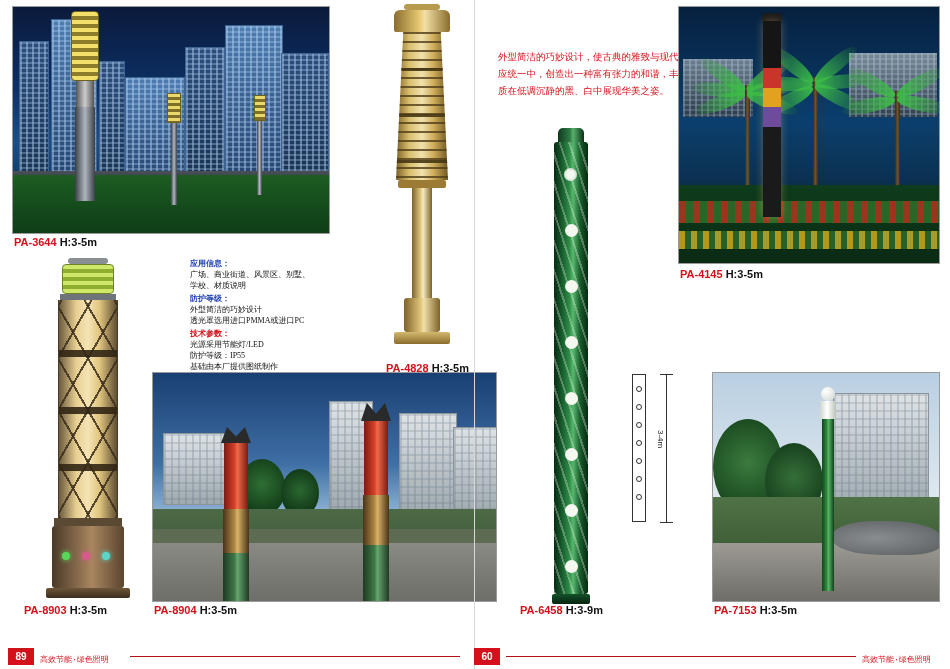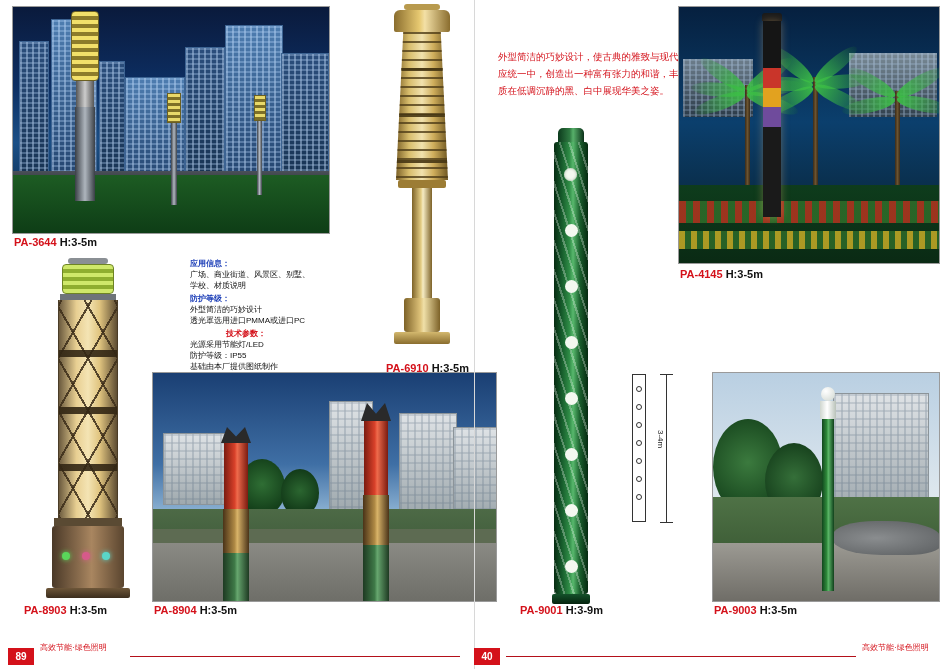--- a/index.html
+++ b/index.html
@@ -94,30 +94,30 @@
     line-height:17px;
     width:230px;
     font-family:"DejaVu Sans", sans-serif;
   }
   .spec {
     position:absolute;
     font-size:8px;
     line-height:11px;
     color:#111;
     width:125px;
-    font-family:Liberation Sans, sans-serif;
+    font-family:Liberation Serif, serif;
   }
   .spec .hd { color:#1d3fb8; font-weight:bold; }
   .spec .hd.red { color:#d4111a; }
   .pagenum {
     position:absolute; bottom:4px; width:26px; height:17px; line-height:17px;
     background:#d4111a; color:#fff; font-size:10px; text-align:center; font-weight:bold;
   }
   .foot-line { position:absolute; bottom:12px; height:1px; background:#b4101a; }
-  .foot-txt { position:absolute; bottom:16px; font-size:8px; color:#d4111a; font-family:Liberation Sans, sans-serif;}
+  .foot-txt { position:absolute; bottom:4px; font-size:8px; color:#d4111a; font-family:Liberation Mono, monospace;}
   .gutter { position:absolute; left:474px; top:0; width:1px; height:669px; background:#d8d8d8; }
 
   
   .dimline { position:absolute; background:#333; }
   .dimtxt { position:absolute; font-size:8px; color:#222; writing-mode:vertical-rl; }
 </style>
 </head>
 <body>
 
 <div class="page">
@@ -202,21 +202,21 @@
     <span class="dim">H:3-5m</span>
   </div>
 
   <div class="spec" style="left:190px; top:258px;">
     <div class="hd">应用信息：</div>
     <div>广场、商业街道、风景区、别墅、</div>
     <div>学校、材质说明</div>
     <div class="hd" style="margin-top:2px;">防护等级：</div>
     <div>外型简洁的巧妙设计</div>
     <div>透光罩选用进口PMMA或进口PC</div>
-    <div class="hd red" style="margin-top:2px;margin-left:36px;">技术参数：</div>
+    <div class="hd red" style="margin-top:2px;">技术参数：</div>
     <div>光源采用节能灯/LED</div>
     <div>防护等级：IP55</div>
     <div>基础由本厂提供图纸制作</div>
   </div>
 
   <div class="cutout" style="left:382px; top:4px; width:80px; height:350px;">
     <div style="position:absolute; left:22px; top:0; width:36px; height:6px; background:#b89a4e; border-radius:3px;"></div>
     <div style="position:absolute; left:12px; top:6px; width:56px; height:22px; border-radius:6px 6px 2px 2px;
          background:linear-gradient(90deg,#8a6d2e,#e6c870 45%,#f3e0a6 55%,#8a6d2e);"></div>
     <div style="position:absolute; left:14px; top:28px; width:52px; height:148px;
@@ -227,21 +227,21 @@
       <div style="position:absolute; left:0; top:36px; width:100%; height:3px; background:rgba(70,54,20,.9);"></div>
       <div style="position:absolute; left:0; top:82px; width:100%; height:3px; background:rgba(70,54,20,.9);"></div>
       <div style="position:absolute; left:0; top:128px; width:100%; height:3px; background:rgba(70,54,20,.9);"></div>
     </div>
     <div style="position:absolute; left:16px; top:176px; width:48px; height:8px; background:#9c7c34; border-radius:2px;"></div>
     <div style="position:absolute; left:30px; top:184px; width:20px; height:110px; background:linear-gradient(90deg,#7d6228,#e4cd84 45%,#f6ecc4 55%,#7d6228);"></div>
     <div style="position:absolute; left:22px; top:294px; width:36px; height:34px; border-radius:3px; background:linear-gradient(90deg,#7d6228,#ddc178 45%,#f0e0a8 55%,#7d6228);"></div>
     <div style="position:absolute; left:12px; top:328px; width:56px; height:12px; border-radius:2px; background:linear-gradient(180deg,#d3b86e,#8a6d2e);"></div>
   </div>
   <div class="caption" style="left:386px; top:362px;">
-    <span class="code">PA-6910</span>
+    <span class="code">PA-4828</span>
     <span class="dim">H:3-5m</span>
   </div>
 
   <div class="desc-red" style="left:498px; top:48px;">
     <span>外型简洁的巧妙设计，使古典的雅致与现代的舒洁在对应统一中，创造出一种富有张力的和谐，丰富的内涵气质在低调沉静的黑、白中展现华美之姿。</span>
   </div>
 
   <div class="cutout" style="left:542px; top:128px; width:60px; height:478px;">
     <div style="position:absolute; left:16px; top:0; width:26px; height:14px; border-radius:5px 5px 0 0;
          background:linear-gradient(90deg,#0c3a1c,#2f7a42 45%,#57b06a 58%,#0b3119);"></div>
@@ -256,21 +256,21 @@
       <div style="position:absolute; left:11px; top:306px; width:13px; height:13px; border-radius:50%; background:#f4f8f0;"></div>
       <div style="position:absolute; left:11px; top:362px; width:13px; height:13px; border-radius:50%; background:#f4f8f0;"></div>
       <div style="position:absolute; left:11px; top:418px; width:13px; height:13px; border-radius:50%; background:#f4f8f0;"></div>
       <div style="position:absolute; inset:0;
           background-image:repeating-linear-gradient(72deg, rgba(240,248,240,.55) 0 2px, transparent 2px 9px);
           opacity:.55;"></div>
     </div>
     <div style="position:absolute; left:10px; top:466px; width:38px; height:10px; border-radius:2px; background:linear-gradient(180deg,#14512a,#06240f);"></div>
   </div>
   <div class="caption" style="left:520px; top:604px;">
-    <span class="code">PA-9001</span>
+    <span class="code">PA-6458</span>
     <span class="dim">H:3-9m</span>
   </div>
 
   <div class="cutout" style="left:620px; top:372px; width:60px; height:160px;">
     <div style="position:absolute; left:12px; top:2px; width:14px; height:148px; border:1px solid #333;"></div>
     <div style="position:absolute; left:16px; top:14px; width:6px; height:6px; border:1px solid #333; border-radius:50%;"></div>
     <div style="position:absolute; left:16px; top:32px; width:6px; height:6px; border:1px solid #333; border-radius:50%;"></div>
     <div style="position:absolute; left:16px; top:50px; width:6px; height:6px; border:1px solid #333; border-radius:50%;"></div>
     <div style="position:absolute; left:16px; top:68px; width:6px; height:6px; border:1px solid #333; border-radius:50%;"></div>
     <div style="position:absolute; left:16px; top:86px; width:6px; height:6px; border:1px solid #333; border-radius:50%;"></div>
@@ -385,27 +385,27 @@
     <div style="position:absolute; left:0; right:0; bottom:0; height:58px; background:linear-gradient(180deg,#9c9a93,#6f6d67);"></div>
     <div style="position:absolute; left:120px; bottom:46px; width:108px; height:34px; background:radial-gradient(ellipse at 40% 50%, #8a8d8f, #5b5e60); border-radius:40% 50% 30% 45%;"></div>
 
     <div style="position:absolute; left:100px; top:14px; width:28px; height:204px;">
       <div style="position:absolute; left:8px; top:0; width:14px; height:14px; border-radius:50%; background:radial-gradient(circle at 35% 30%, #ffffff, #cfd6cf);"></div>
       <div style="position:absolute; left:7px; top:14px; width:16px; height:18px; background:linear-gradient(90deg,#cfd6cf,#ffffff 45%,#b9c2b9);"></div>
       <div style="position:absolute; left:9px; top:32px; width:12px; height:172px; background:linear-gradient(90deg,#11461d,#2f8a3b 40%,#5cb869 52%,#10401b);"></div>
     </div>
   </div>
   <div class="caption" style="left:714px; top:604px;">
-    <span class="code">PA-9003</span>
+    <span class="code">PA-7153</span>
     <span class="dim">H:3-5m</span>
   </div>
 
   <div class="gutter"></div>
 
   <div class="pagenum" style="left:8px;">89</div>
   <div class="foot-txt" style="left:40px;">高效节能·绿色照明</div>
   <div class="foot-line" style="left:130px; width:330px;"></div>
 
-  <div class="pagenum" style="left:474px;">40</div>
+  <div class="pagenum" style="left:474px;">60</div>
   <div class="foot-line" style="left:506px; width:350px;"></div>
   <div class="foot-txt" style="left:862px;">高效节能·绿色照明</div>
 
 </div>
 
 </body></html>

